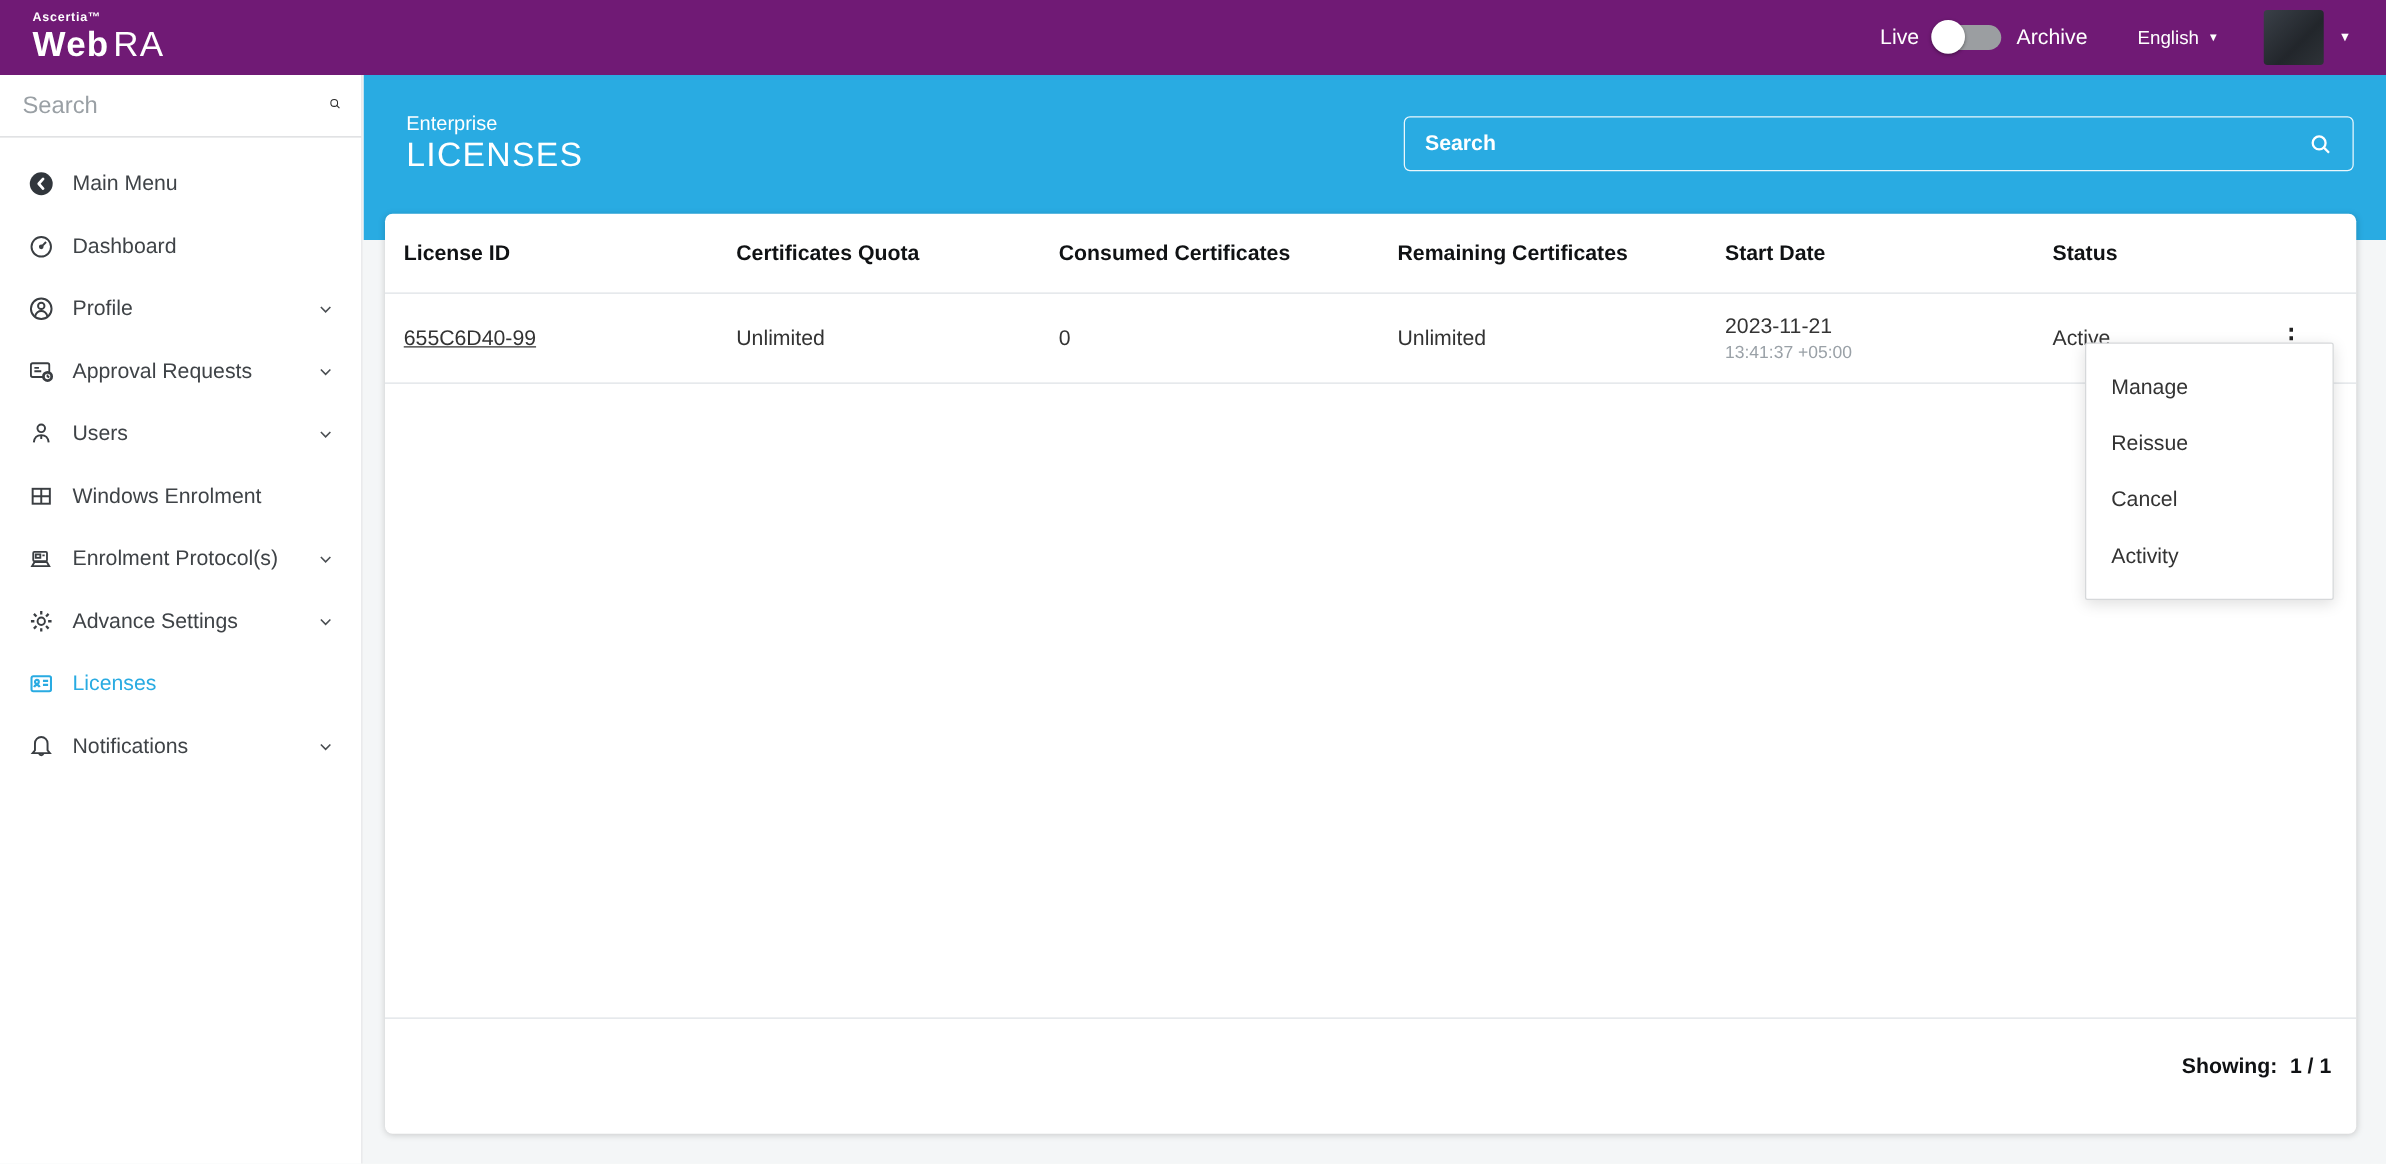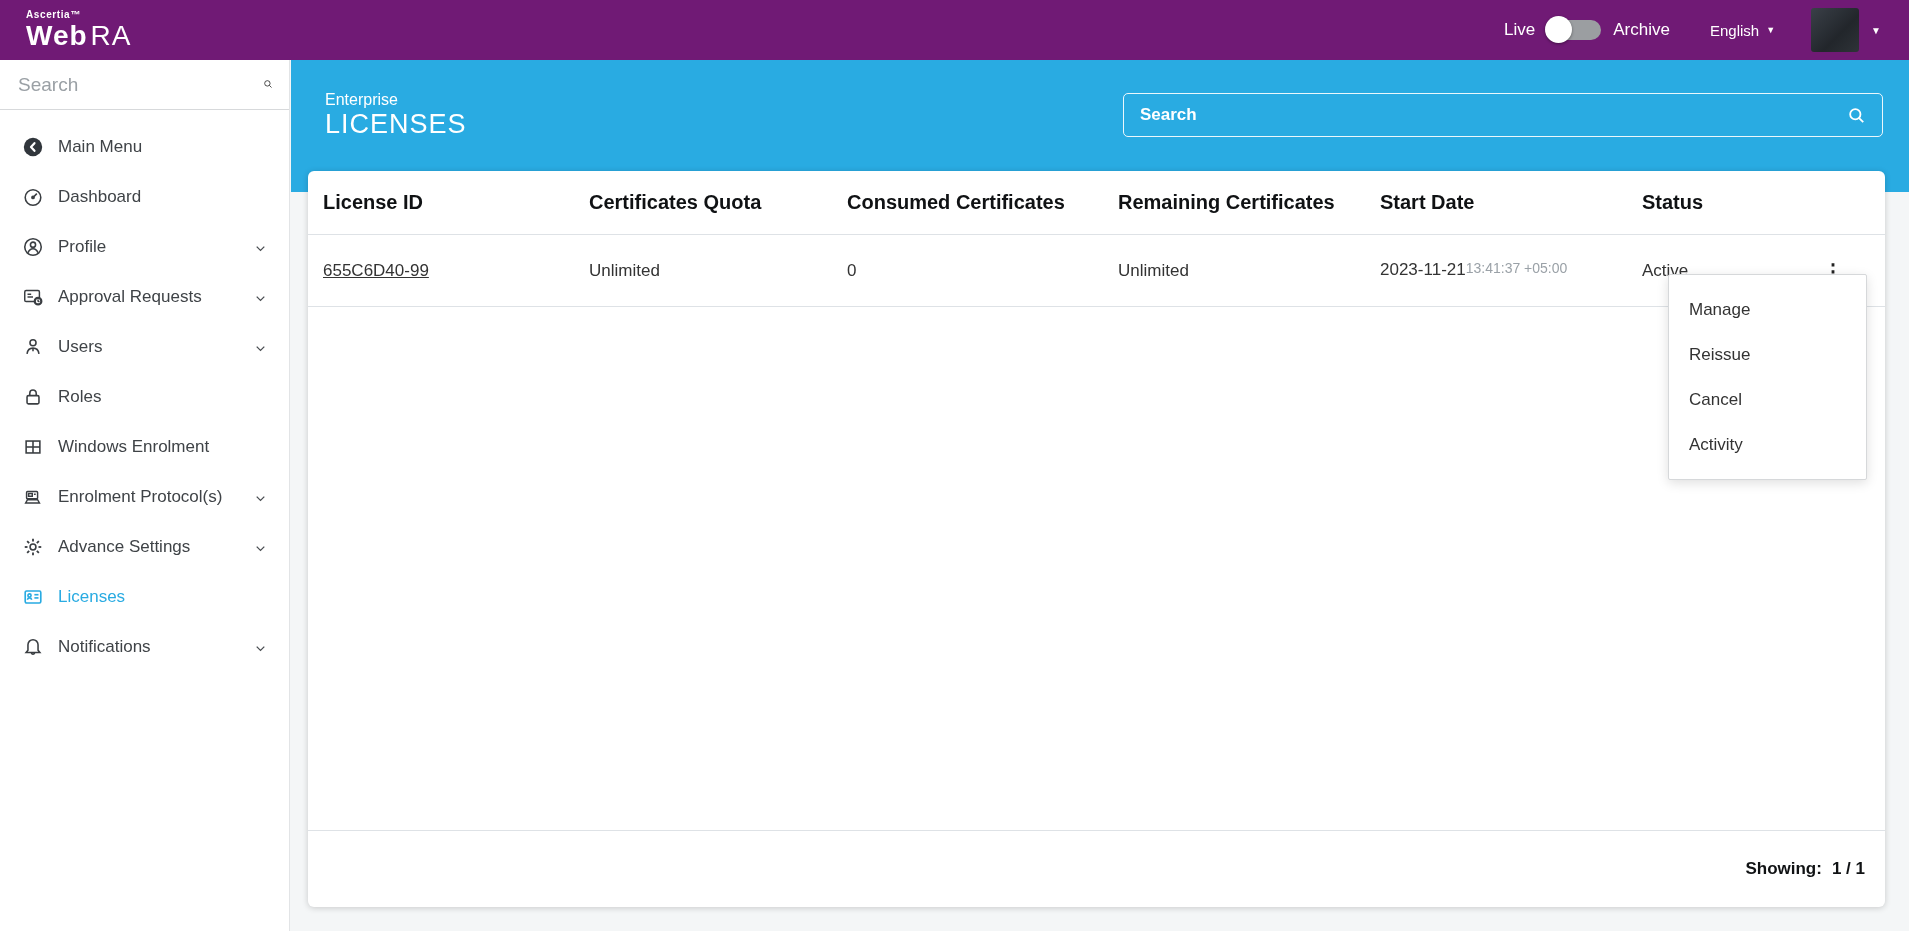--- a/index.html
+++ b/index.html
@@ -52,29 +52,29 @@
              border:1px solid rgba(255,255,255,.9); border-radius:5px; display:flex; align-items:center; padding:0 16px; }
   .hsearch input { flex:1; background:transparent; border:none; outline:none; font-size:17px; font-weight:bold;
                    color:#fff; font-family:inherit; }
   .hsearch input::placeholder { color:#fff; opacity:1; font-weight:bold; }
   .hsearch .sicon { width:19px; height:19px; color:#fff; cursor:pointer; }
 
   
   .card { position:absolute; top:111px; left:17px; width:1577px; height:736px; background:#fff;
           border-radius:6px; box-shadow:0 1px 6px rgba(0,0,0,.18); z-index:1; }
   .grid-row { display:grid; grid-template-columns:266px 258px 271px 262px 262px 1fr; padding-left:15px; align-items:center; }
-  .thead { height:64px; border-bottom:1px solid #dee2e6; font-size:20px; font-weight:bold; color:#101214; }
+  .thead { height:64px; border-bottom:1px solid #dee2e6; font-size:17px; font-weight:bold; color:#101214; }
   .trow { height:72px; border-bottom:1px solid #dee2e6; font-size:17px; color:#333; }
   .license-link { color:#333; text-decoration:underline; cursor:pointer; }
-  .date-cell { display:flex; flex-direction:row; line-height:1.3; }
+  .date-cell { display:flex; flex-direction:column; line-height:1.3; }
   .date-cell .t { font-size:14px; color:#9aa1a7; }
   .status-cell { display:flex; align-items:center; }
   .kebab { margin-left:auto; margin-right:42px; font-size:20px; font-weight:bold; color:#222;
            cursor:pointer; line-height:1; letter-spacing:0; }
-  .tfoot { position:absolute; bottom:0; left:0; width:100%; height:77px; border-top:1px solid #dee2e6;
+  .tfoot { position:absolute; bottom:16px; left:0; width:100%; height:77px; border-top:1px solid #dee2e6;
            display:flex; align-items:center; justify-content:flex-end; padding-right:20px;
            font-size:17px; font-weight:bold; color:#101214; gap:10px; }
 
   
   .ctx-menu { position:absolute; top:214px; left:1377px; width:199px; background:#fff;
               border:1px solid #d6d8da; border-radius:2px; box-shadow:0 3px 12px rgba(0,0,0,.13);
               padding:12px 0; z-index:8; }
   .ctx-item { height:45px; line-height:45px; padding-left:20px; font-size:17px; color:#333; cursor:pointer; }
 </style>
 </head>
@@ -177,29 +177,20 @@
           </svg>
       </span>
       <span class="lbl">Users</span>
       <span class="chev">
         <svg viewBox="0 0 24 24" fill="none" stroke="currentColor" stroke-width="2.4">
             <polyline points="5,8.5 12,15.5 19,8.5"></polyline>
           </svg>
       </span>
     </div>
 
-    <div class="nav-item">
-      <span class="icon">
-        <svg viewBox="0 0 24 24" fill="none" stroke="currentColor" stroke-width="1.7">
-            <rect x="5.5" y="10.5" width="13" height="9" rx="1.5"></rect>
-            <path d="M8.5 10.5V7.8a3.5 3.5 0 0 1 7 0v2.7"></path>
-          </svg>
-      </span>
-      <span class="lbl">Roles</span>
-    </div>
 
 
     <div class="nav-item">
       <span class="icon">
         <svg viewBox="0 0 24 24" fill="none" stroke="currentColor" stroke-width="1.7">
             <rect x="4.5" y="5.5" width="15" height="13"></rect>
             <line x1="12" y1="5.5" x2="12" y2="18.5"></line>
             <line x1="4.5" y1="12" x2="19.5" y2="12"></line>
           </svg>
       </span>

